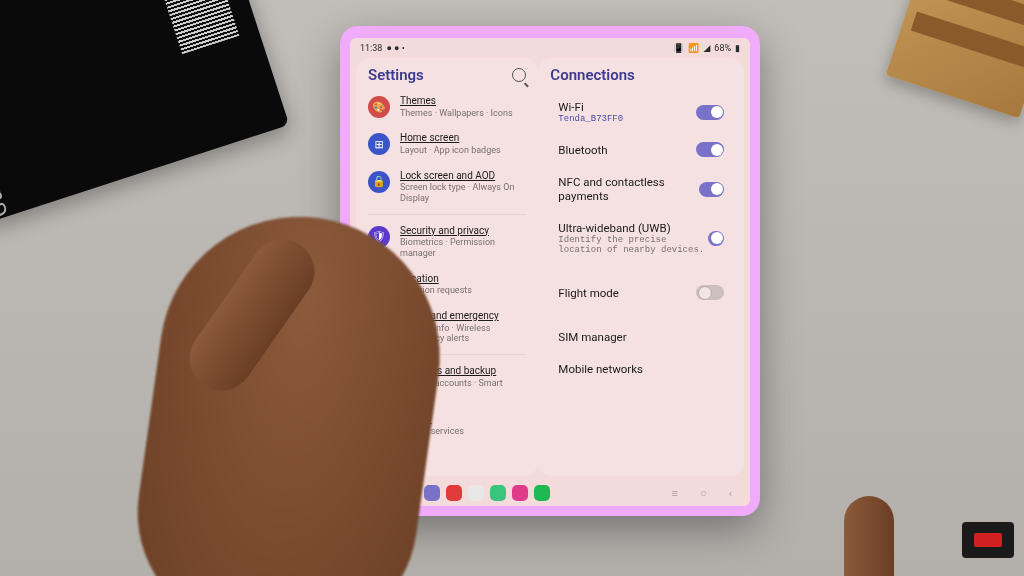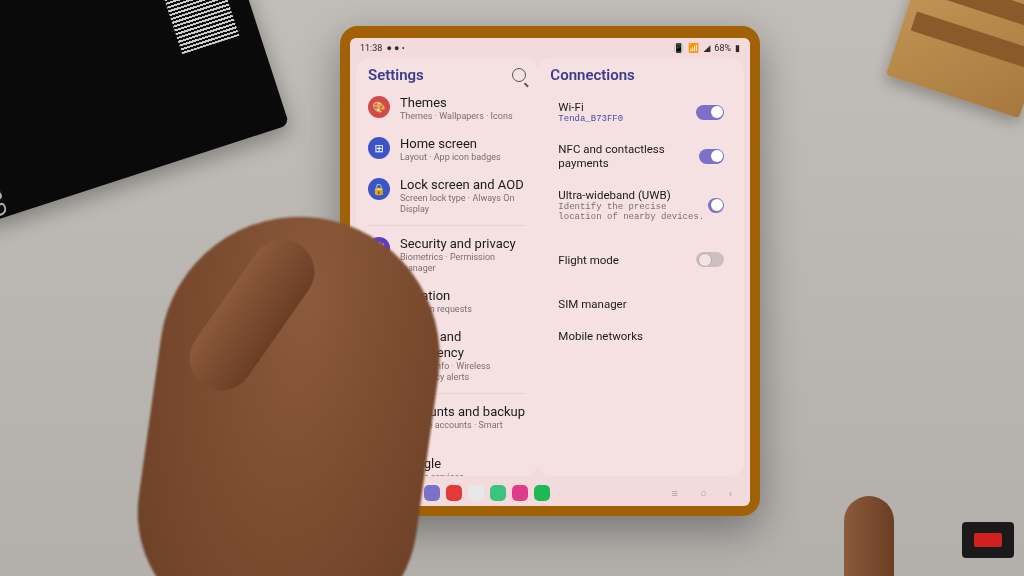--- a/index.html
+++ b/index.html
@@ -99,21 +99,21 @@
     background: linear-gradient(90deg, #8c5a3c, #6b3e24);
     border-radius: 28px;
     z-index: 41;
     filter: blur(0.5px);
   }
   
   .device {
     position: absolute;
     left: 340px; top: 26px;
     width: 420px; height: 490px;
-    background: #a16207;
+    background: #f0abfc;
     border-radius: 18px;
     padding: 12px 10px 10px 10px;
     box-shadow: 0 14px 40px rgba(0,0,0,0.35);
     z-index: 20;
   }
   .screen {
     position: relative;
     width: 100%; height: 100%;
     background: #f3dbdc; 
     border-radius: 6px;
@@ -179,22 +179,23 @@
   .item .ic {
     width: 22px; height: 22px;
     border-radius: 50%;
     flex-shrink: 0;
     display: flex; align-items: center; justify-content: center;
     color: #fff; font-size: 11px;
     margin-top: 1px;
   }
   .item .txt { flex: 1; }
   .item .title {
-    font-size: 13px; color: #1a1a1a;
+    font-size: 10px; color: #1a1a1a;
     line-height: 1.25;
+    text-decoration: underline;
   }
   .item .sub {
     font-size: 9px; color: #7a6e6f;
     line-height: 1.2;
   }
   .sep {
     height: 1px;
     background: rgba(0,0,0,0.06);
     margin: 3px 12px;
   }
@@ -362,20 +363,26 @@
         <div class="col-header">
           <h1>Connections</h1>
         </div>
 
         <div class="group">
           <div class="conn-row">
             <div class="ct">
               <div class="t">Wi-Fi</div>
               <div class="s">Tenda_B73FF0</div>
             </div>
+            <div class="toggle on"></div>
+          </div>
+          <div class="conn-row">
+            <div class="ct">
+                <div class="t">Bluetooth</div>
+              </div>
             <div class="toggle on"></div>
           </div>
           <div class="conn-row">
             <div class="ct">
                 <div class="t">NFC and contactless payments</div>
               </div>
             <div class="toggle on"></div>
           </div>
           <div class="conn-row">
             <div class="ct">

